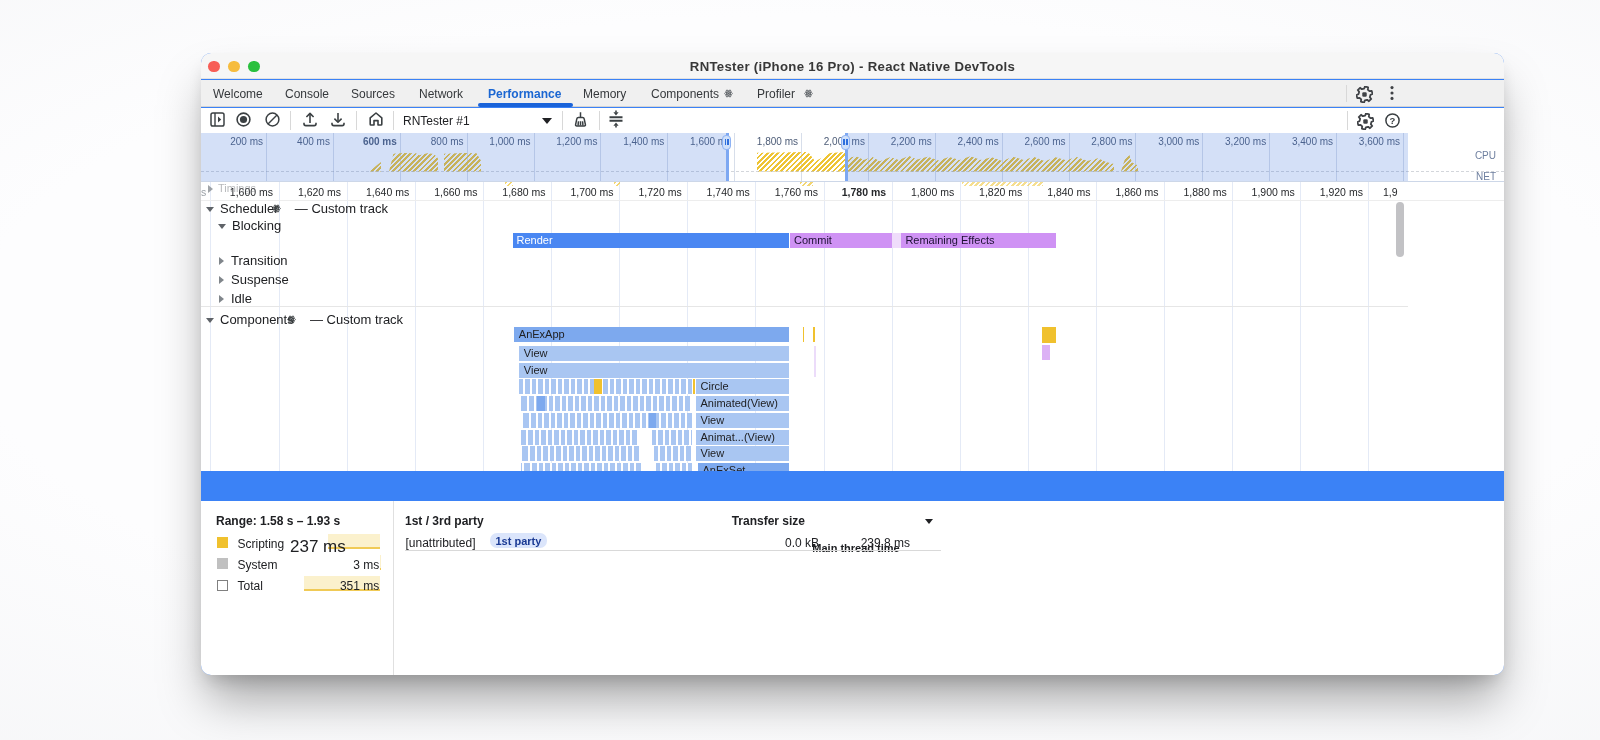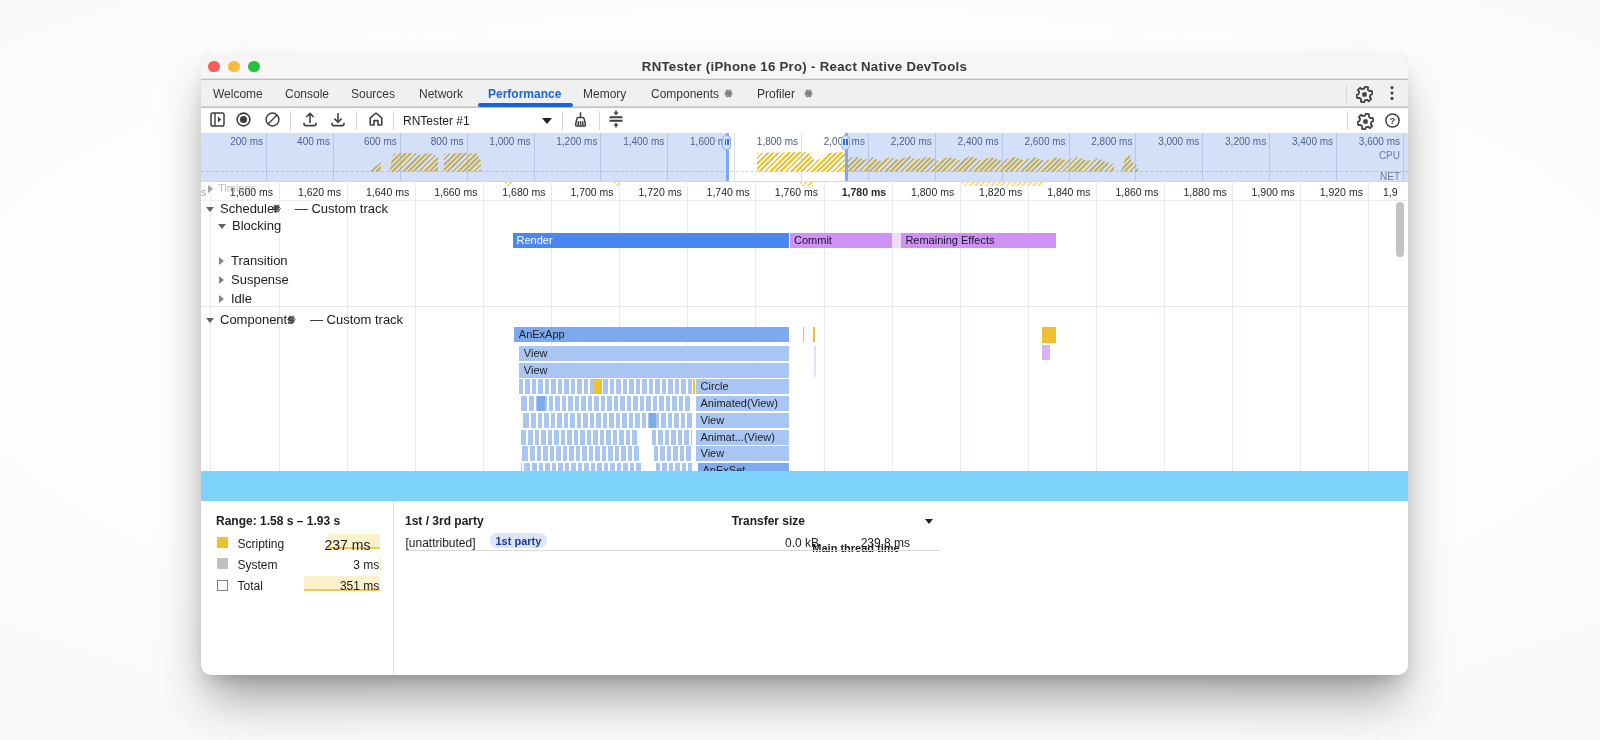--- a/index.html
+++ b/index.html
@@ -1,18 +1,18 @@
 <!DOCTYPE html>
 <html><head><meta charset="utf-8">
 <style>
   * { margin:0; padding:0; box-sizing:border-box; }
   html,body { width:1600px; height:740px; overflow:hidden; }
   body { font-family:"Liberation Sans", sans-serif; -webkit-font-smoothing:antialiased; background:radial-gradient(ellipse 115% 95% at 50% 45%, #fdfdfe 45%, #f1f2f4 100%); position:relative; }
   .abs { position:absolute; }
-  .win { position:absolute; left:201px; top:53px; width:1207px; height:622px; background:#7dd3fc; border-radius:10px; box-shadow:0 30px 48px -6px rgba(0,0,0,.34), 0 10px 18px -6px rgba(0,0,0,.18); overflow:hidden; }
+  .win { position:absolute; left:201px; top:53px; width:1303px; height:622px; background:#3b82f6; border-radius:10px; box-shadow:0 30px 48px -6px rgba(0,0,0,.34), 0 10px 18px -6px rgba(0,0,0,.18); overflow:hidden; }
   .titlebar { position:absolute; left:0; top:0; width:100%; height:26px; background:#f6f6f6; border-bottom:1px solid #e2e2e2; }
   .tl { position:absolute; top:7.5px; width:11.5px; height:11.5px; border-radius:50%; }
   .title { position:absolute; top:6px; left:0; width:100%; text-align:center; font-size:13.2px; font-weight:bold; color:#383838; letter-spacing:0.3px; }
   .tabbar { position:absolute; left:0; top:27px; width:100%; height:27px; background:#f0f0f0; border-bottom:1px solid #d4d4d4; }
   .tab { position:absolute; top:7px; font-size:12px; color:#35383b; white-space:nowrap; }
   .toolbar { position:absolute; left:0; top:55px; width:100%; height:25px; background:#fff; }
   .vdiv { position:absolute; width:1px; background:#d8d8d8; }
   .icon { position:absolute; }
   .overview { position:absolute; left:0; top:80px; width:100%; height:49px; background:#fff; border-bottom:1px solid #cdd7e8; overflow:hidden; }
   .ovlabel { position:absolute; top:3px; font-size:10px; color:#4d5c77; text-align:right; width:60px; }
@@ -156,21 +156,21 @@
         <circle cx="7.5" cy="7.5" r="6.6" fill="none" stroke="#3b4043" stroke-width="1.5"></circle>
         <text x="7.5" y="10.7" font-size="9.5" font-weight="bold" font-family="Liberation Sans" fill="#3b4043" text-anchor="middle">?</text>
       </svg>
 </div>
 <div class="overview">
 <div class="ovgrid" style="left:65.0px;"></div>
 <div class="ovlabel" style="left:2.0px;">200 ms</div>
 <div class="ovgrid" style="left:131.9px;"></div>
 <div class="ovlabel" style="left:68.9px;">400 ms</div>
 <div class="ovgrid" style="left:198.8px;"></div>
-<div class="ovlabel" style="left:135.8px;">600 ms</div>
+<div class="ovlabel" style="left:135.8px;font-weight:bold;">600 ms</div>
 <div class="ovgrid" style="left:265.6px;"></div>
 <div class="ovlabel" style="left:202.6px;">800 ms</div>
 <div class="ovgrid" style="left:332.5px;"></div>
 <div class="ovlabel" style="left:269.5px;">1,000 ms</div>
 <div class="ovgrid" style="left:399.4px;"></div>
 <div class="ovlabel" style="left:336.4px;">1,200 ms</div>
 <div class="ovgrid" style="left:466.3px;"></div>
 <div class="ovlabel" style="left:403.3px;">1,400 ms</div>
 <div class="ovgrid" style="left:533.2px;"></div>
 <div class="ovlabel" style="left:470.2px;">1,600 ms</div>
@@ -322,21 +322,21 @@
 <div class="abs" style="left:15px; top:12.5px; font-size:12px; font-weight:bold; color:#202124;">Range: 1.58 s – 1.93 s</div>
 <div class="abs" style="left:15.5px; top:36.2px; width:11px; height:11px; background:#f0c12e;"></div>
 <div class="abs" style="left:15.5px; top:57.4px; width:11px; height:11px; background:#c0c0c0;"></div>
 <div class="abs" style="left:15.5px; top:79px; width:11px; height:11px; background:#fff; border:1px solid #808080;"></div>
 <div class="abs" style="left:36.5px; top:35.5px; font-size:12px; color:#202124;">Scripting</div>
 <div class="abs" style="left:36.5px; top:56.7px; font-size:12px; color:#202124;">System</div>
 <div class="abs" style="left:36.5px; top:78.3px; font-size:12px; color:#202124;">Total</div>
 <div class="hl" style="left:127.3px; top:32.5px; width:52px; height:15px;"></div>
 <div class="hl" style="left:178.5px; top:53.8px; width:0.9px; height:15px;"></div>
 <div class="hl" style="left:102.7px; top:75.4px; width:76.6px; height:15px;"></div>
-<div class="abs" style="left:97px; top:35.5px; width:99px; text-align:center; font-size:14px; color:#202124;">237 ms</div>
+<div class="abs" style="left:89px; top:35.5px; width:99px; text-align:left; font-size:17px; color:#202124;">237 ms</div>
 <div class="abs" style="left:79.3px; top:56.7px; width:99px; text-align:right; font-size:12px; color:#202124;">3 ms</div>
 <div class="abs" style="left:79.3px; top:78.3px; width:99px; text-align:right; font-size:12px; color:#202124;">351 ms</div>
 <div class="abs" style="left:204px; top:12.5px; font-size:12px; font-weight:bold; color:#202124;">1st / 3rd party</div>
 <div class="abs" style="left:460px; top:12.5px; width:144px; text-align:right; font-size:12px; font-weight:bold; color:#202124;">Transfer size</div>
 <div class="abs" style="left:590px; top:12.5px; width:130px; text-align:center; font-size:11px; font-weight:bold; color:#202124;margin-top:28px;">Main thread time</div>
 <div class="abs" style="left:724px; top:17.5px; width:0; height:0; border-left:4.5px solid transparent; border-right:4.5px solid transparent; border-top:5.5px solid #202124;"></div>
 <div class="abs" style="left:204.5px; top:34.5px; font-size:12px; color:#202124;">[unattributed]</div>
 <div class="chip" style="left:288.5px; top:32px;">1st party</div>
 <div class="abs" style="left:519px; top:34.5px; width:99px; text-align:right; font-size:12px; color:#202124;">0.0 kB</div>
 <div class="abs" style="left:610px; top:34.5px; width:99px; text-align:right; font-size:12px; color:#202124;">239.8 ms</div>

